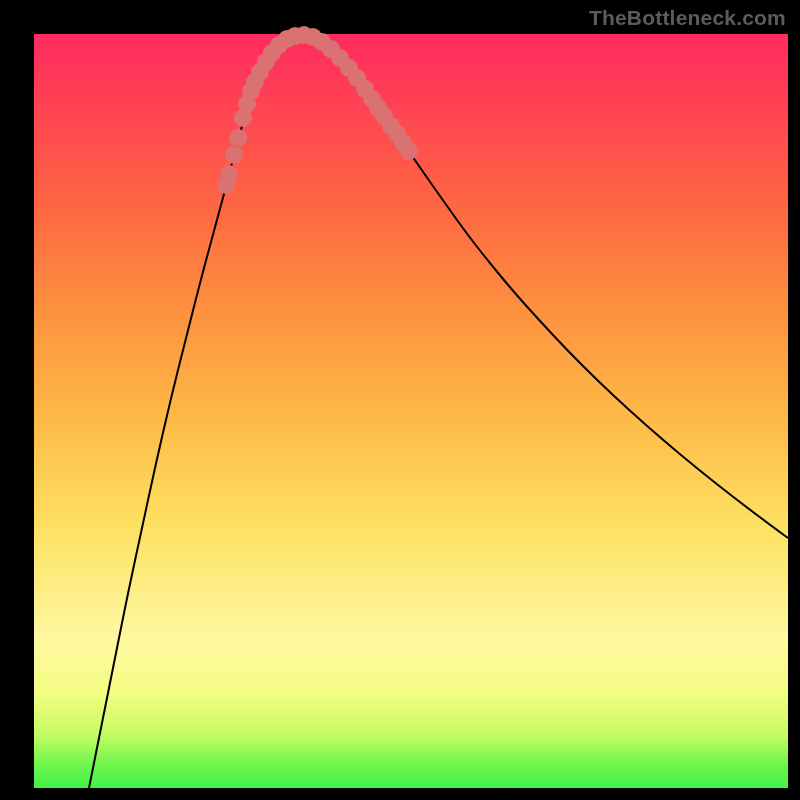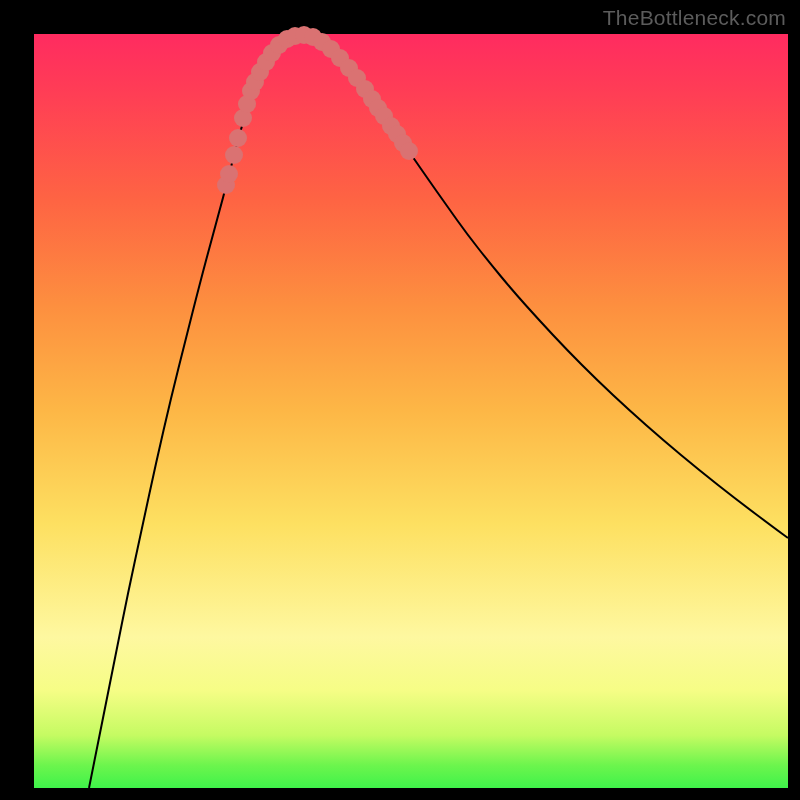--- a/index.html
+++ b/index.html
@@ -40,21 +40,21 @@
       #ff3e55 92%,
       #ff2b60 100%
     );
   }
   .watermark {
     position: absolute;
     top: 6px;
     right: 14px;
     color: #5c5c5c;
     font-size: 21px;
-    font-weight: 400;
+    font-weight: 700;
     letter-spacing: 0.2px;
   }
   svg.curve {
     position: absolute;
     left: 0;
     top: 0;
     width: 754px;
     height: 754px;
     overflow: visible;
   }

